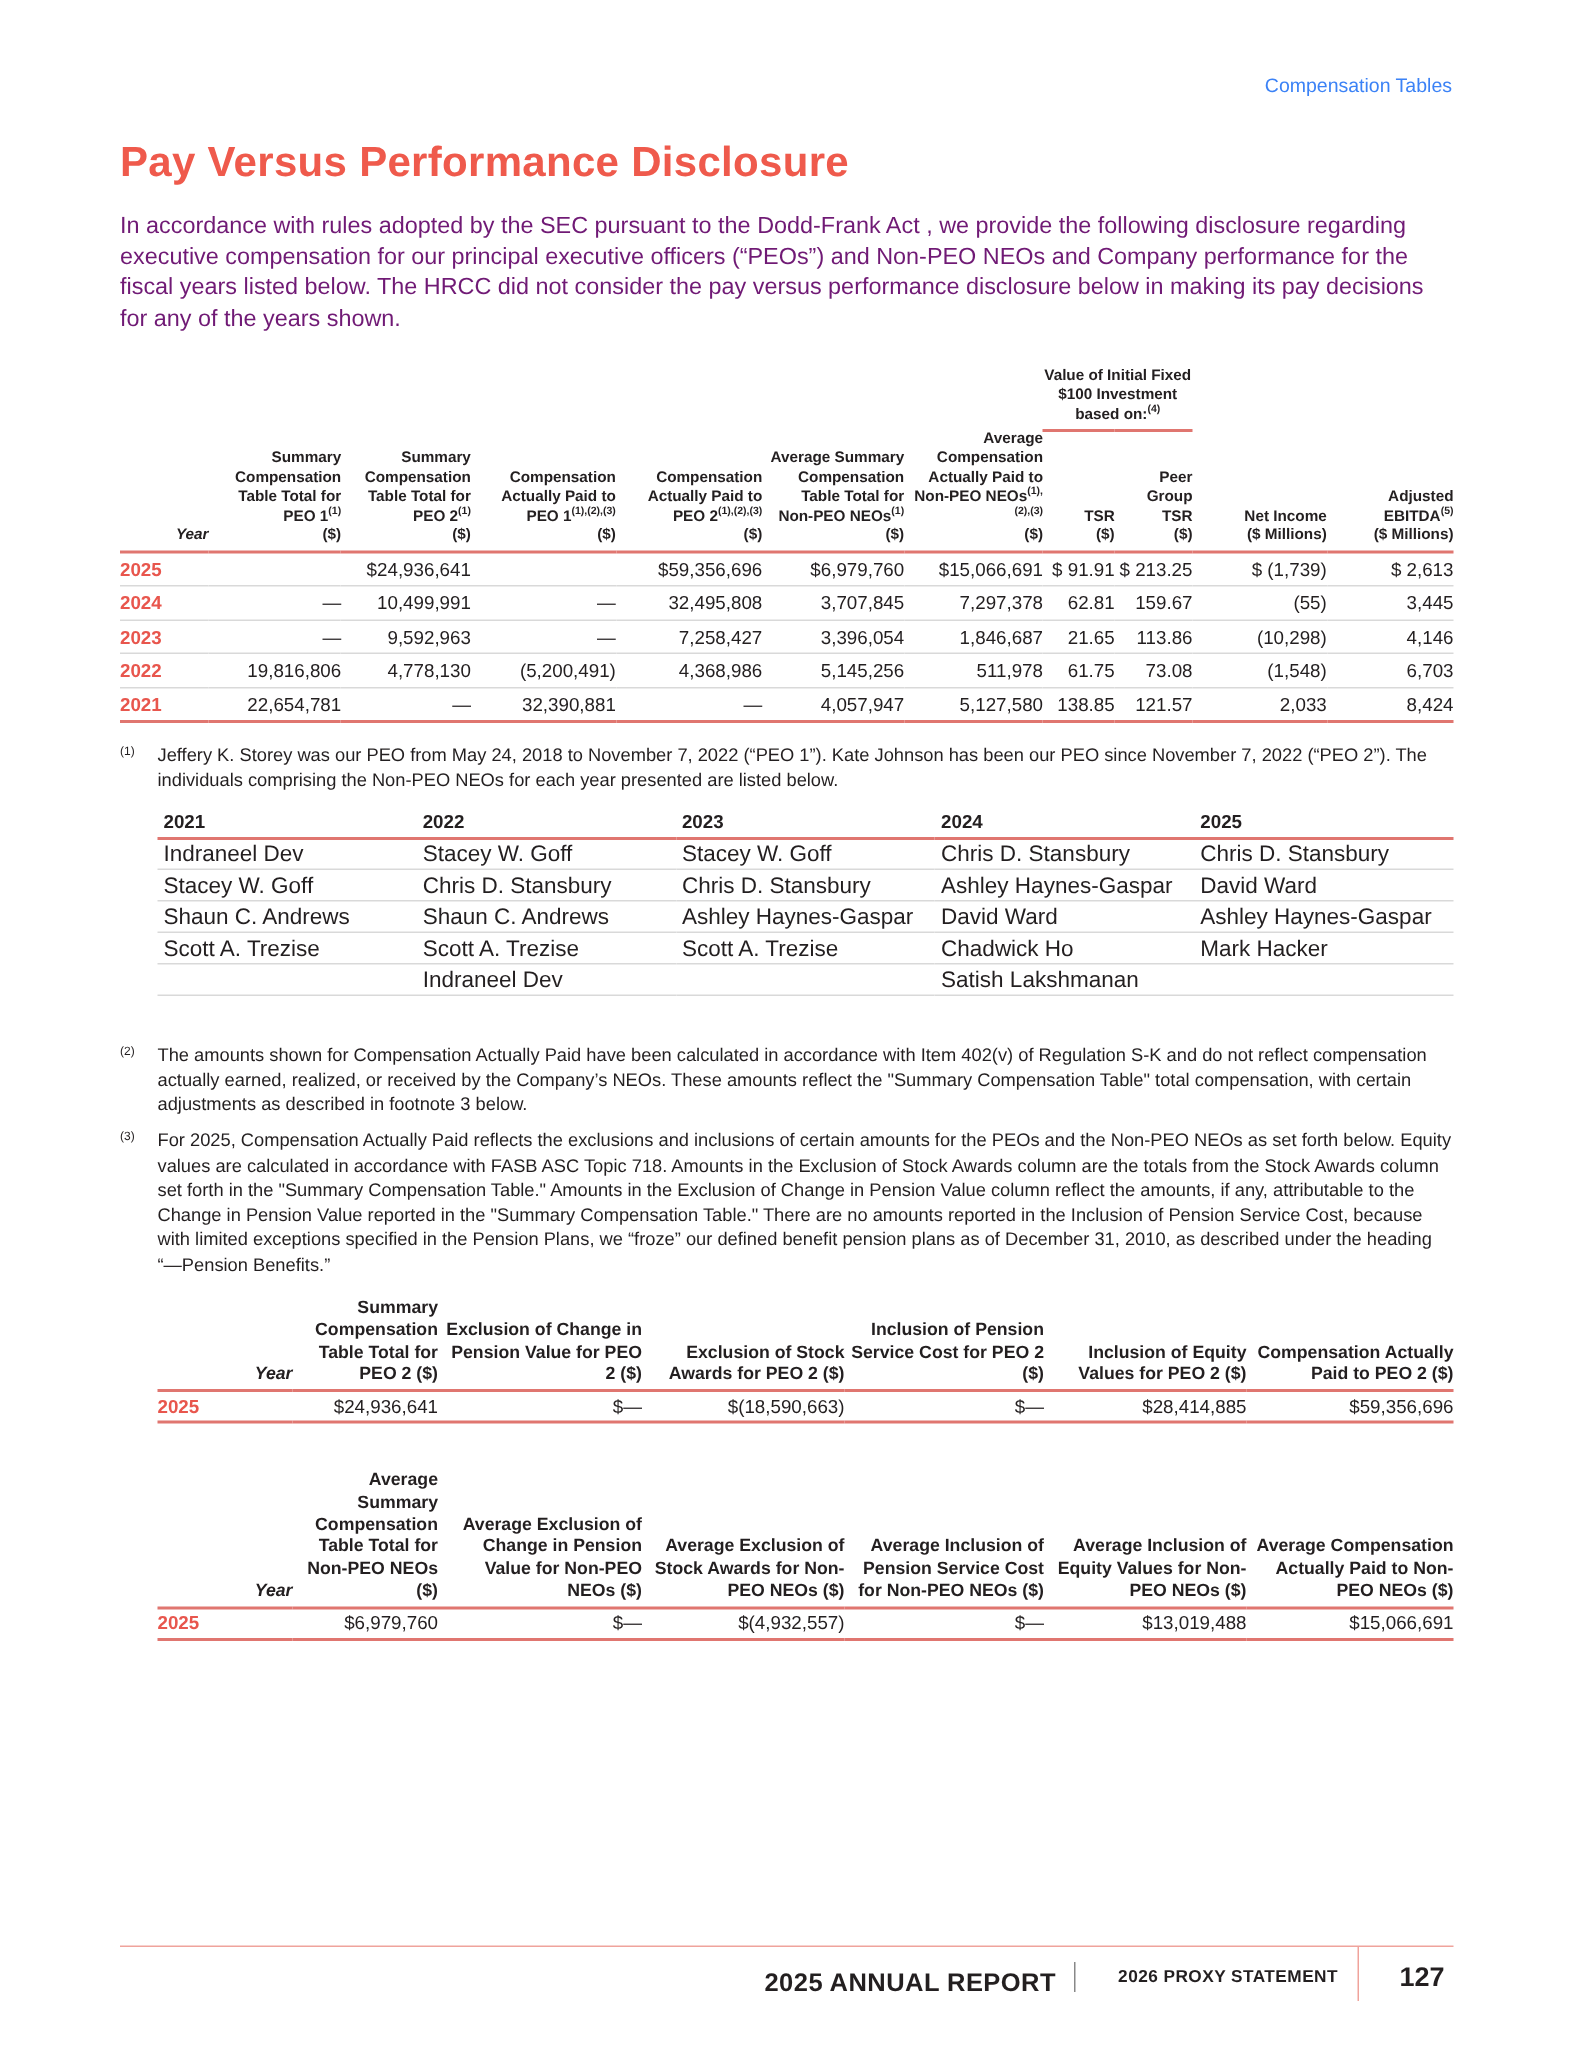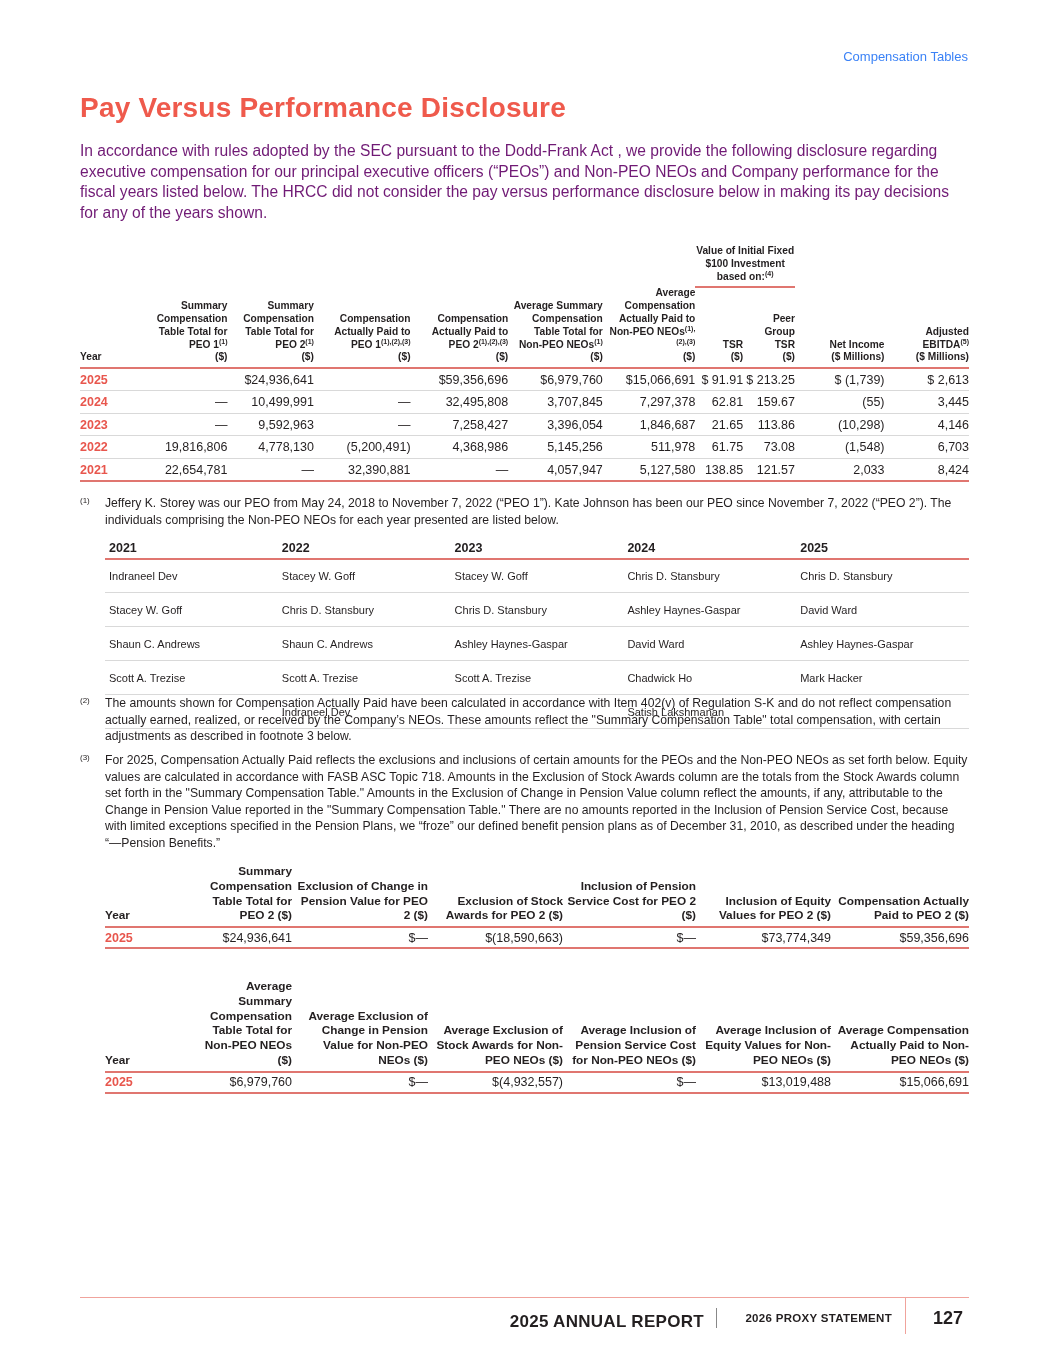--- a/index.html
+++ b/index.html
@@ -5,37 +5,37 @@
   * { box-sizing: border-box; margin: 0; padding: 0; }
   html, body { width: 1048px; height: 1365px; background: #ffffff; }
   body { font-family: "Liberation Sans", sans-serif; color: #231f20; position: relative; overflow: hidden; }
 
   .section-label { position: absolute; top: 49px; right: 80px; font-size: 13px; color: #3b82f6; }
   .page-title { position: absolute; top: 92px; left: 80px; font-size: 28px; font-weight: bold; color: #ef5a4c; letter-spacing: 0.2px; }
   .intro { position: absolute; top: 141px; left: 80px; width: 890px; font-size: 15.6px; line-height: 20.5px; color: #701a75; }
 
   table { border-collapse: collapse; }
   th { font-weight: bold; font-size: 10.2px; line-height: 12.8px; text-align: right; vertical-align: bottom; color: #231f20; padding: 0 0 3px 0; }
-  th.left { text-align: left; }
+  th.left { text-align: right; font-style: italic; }
   td { font-size: 12.5px; text-align: right; color: #231f20; height: 22.6px; white-space: nowrap; }
   td.year { text-align: left; color: #e8564d; font-weight: bold; font-size: 12.5px; }
   tr.row td { border-bottom: 1px solid #d9d9d9; }
   tr.row.last td { border-bottom: 2px solid #e07670; }
   thead tr.hrow th { border-bottom: 2px solid #e07670; }
 
   #pvp { position: absolute; top: 245px; left: 80px; width: 889px; table-layout: fixed; }
   .subgroup-line { border-bottom: 2px solid #e07670; }
 
   .fn { position: absolute; left: 80px; width: 890px; font-size: 12.2px; line-height: 16.5px; color: #231f20; }
   .fn .num { position: absolute; left: 0; top: -2px; font-size: 8px; }
   .fn .txt { margin-left: 25px; display: block; }
 
   #neos { position: absolute; top: 542px; left: 105px; width: 864px; table-layout: fixed; }
   #neos th { font-size: 12.5px; text-align: left; padding: 0 0 3px 4px; }
-  #neos td { text-align: left; font-size: 11px; padding-left: 4px; height: 34px; border-bottom: 1px solid #d9d9d9; }
+  #neos td { text-align: left; font-size: 15px; padding-left: 4px; height: 21px; border-bottom: 1px solid #d9d9d9; }
   #neos tr.last td { border-bottom: 2px solid #e07670; }
 
   #peo2 { position: absolute; top: 864px; left: 105px; width: 864px; table-layout: fixed; }
   #neo2 { position: absolute; top: 979px; left: 105px; width: 864px; table-layout: fixed; }
   #peo2 th, #neo2 th { font-size: 11.8px; line-height: 14.8px; }
   #peo2 td, #neo2 td { font-size: 12.5px; height: 21px; border-bottom: 2px solid #e07670; }
   #peo2 td.year, #neo2 td.year { text-align: left; }
 
   .footer-rule { position: absolute; top: 1297px; left: 80px; width: 889px; border-top: 1px solid #f0a39c; }
   .footer { position: absolute; top: 1298px; left: 80px; width: 889px; height: 36px; }
@@ -243,21 +243,21 @@
         <th>Compensation Actually Paid to PEO 2 ($)</th>
       </tr>
     </thead>
   <tbody id="peo2-body">
       <tr>
         <td class="year">2025</td>
         <td>$24,936,641</td>
         <td>$—</td>
         <td>$(18,590,663)</td>
         <td>$—</td>
-        <td>$73,774,349</td>
+        <td>$28,414,885</td>
         <td>$59,356,696</td>
       </tr>
     </tbody>
 </table>
 
 <table id="neo2">
   <colgroup>
     <col style="width:90px">
       <col style="width:97px">
       <col style="width:136px">

